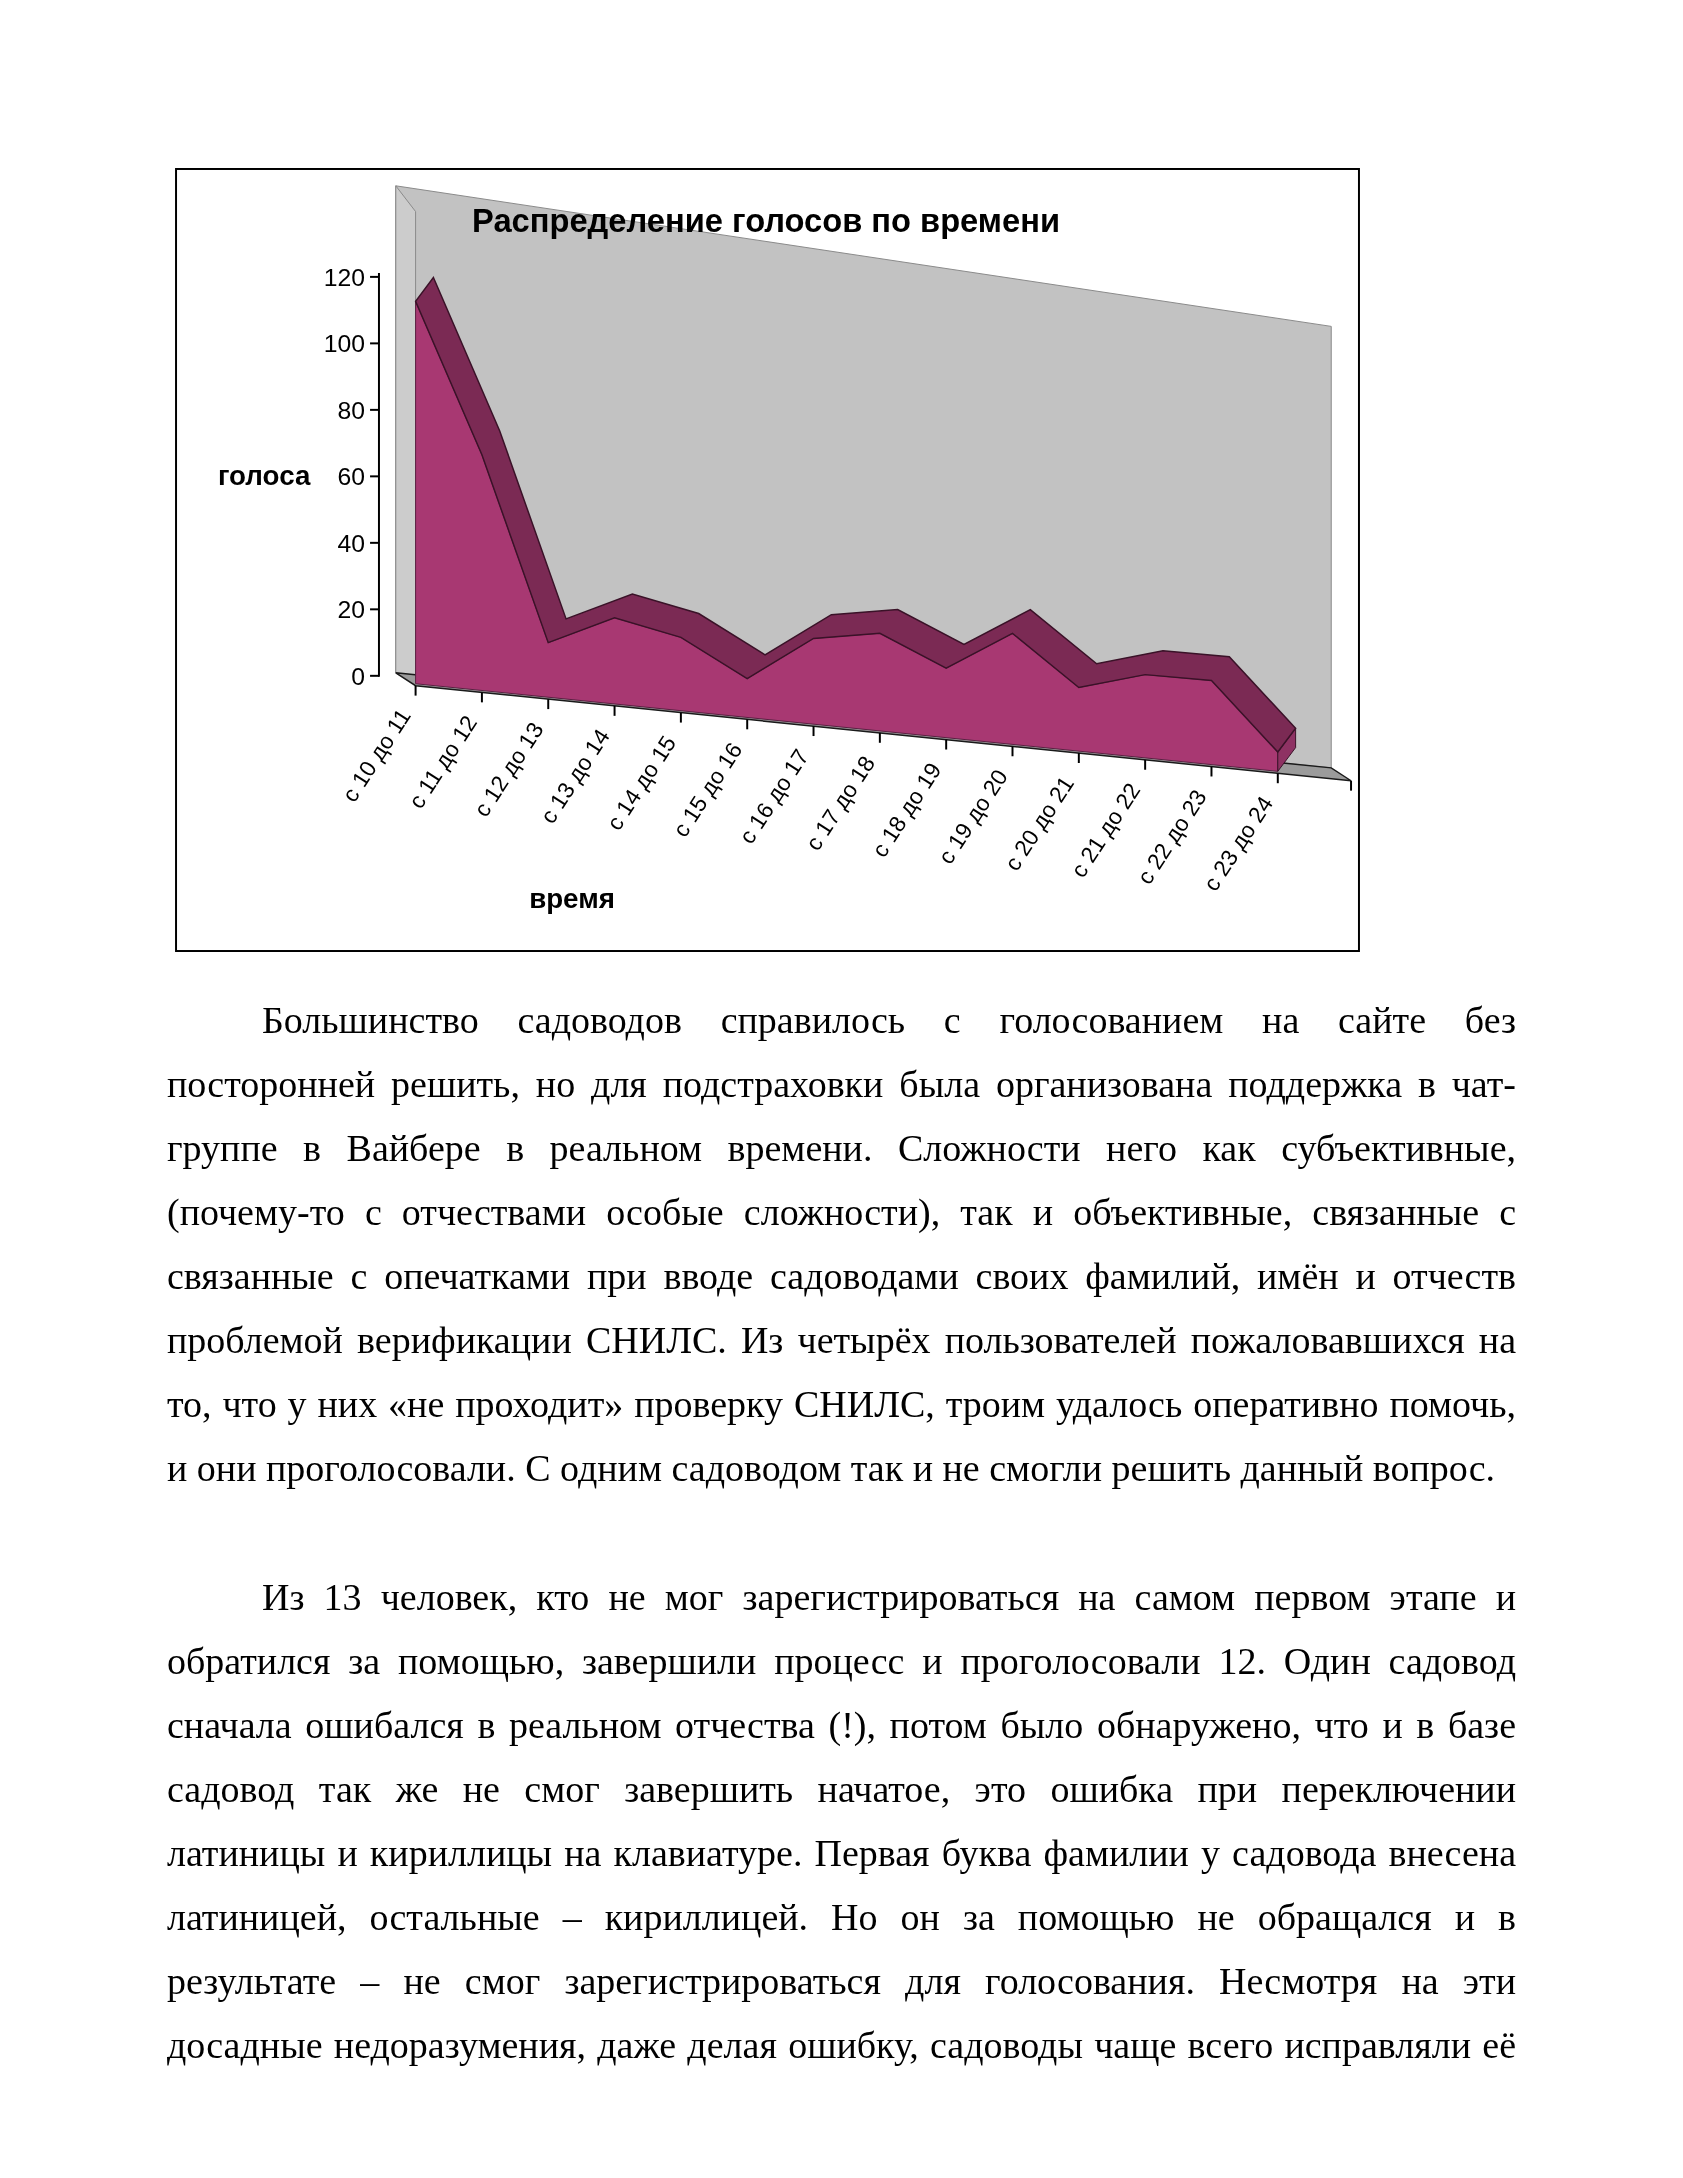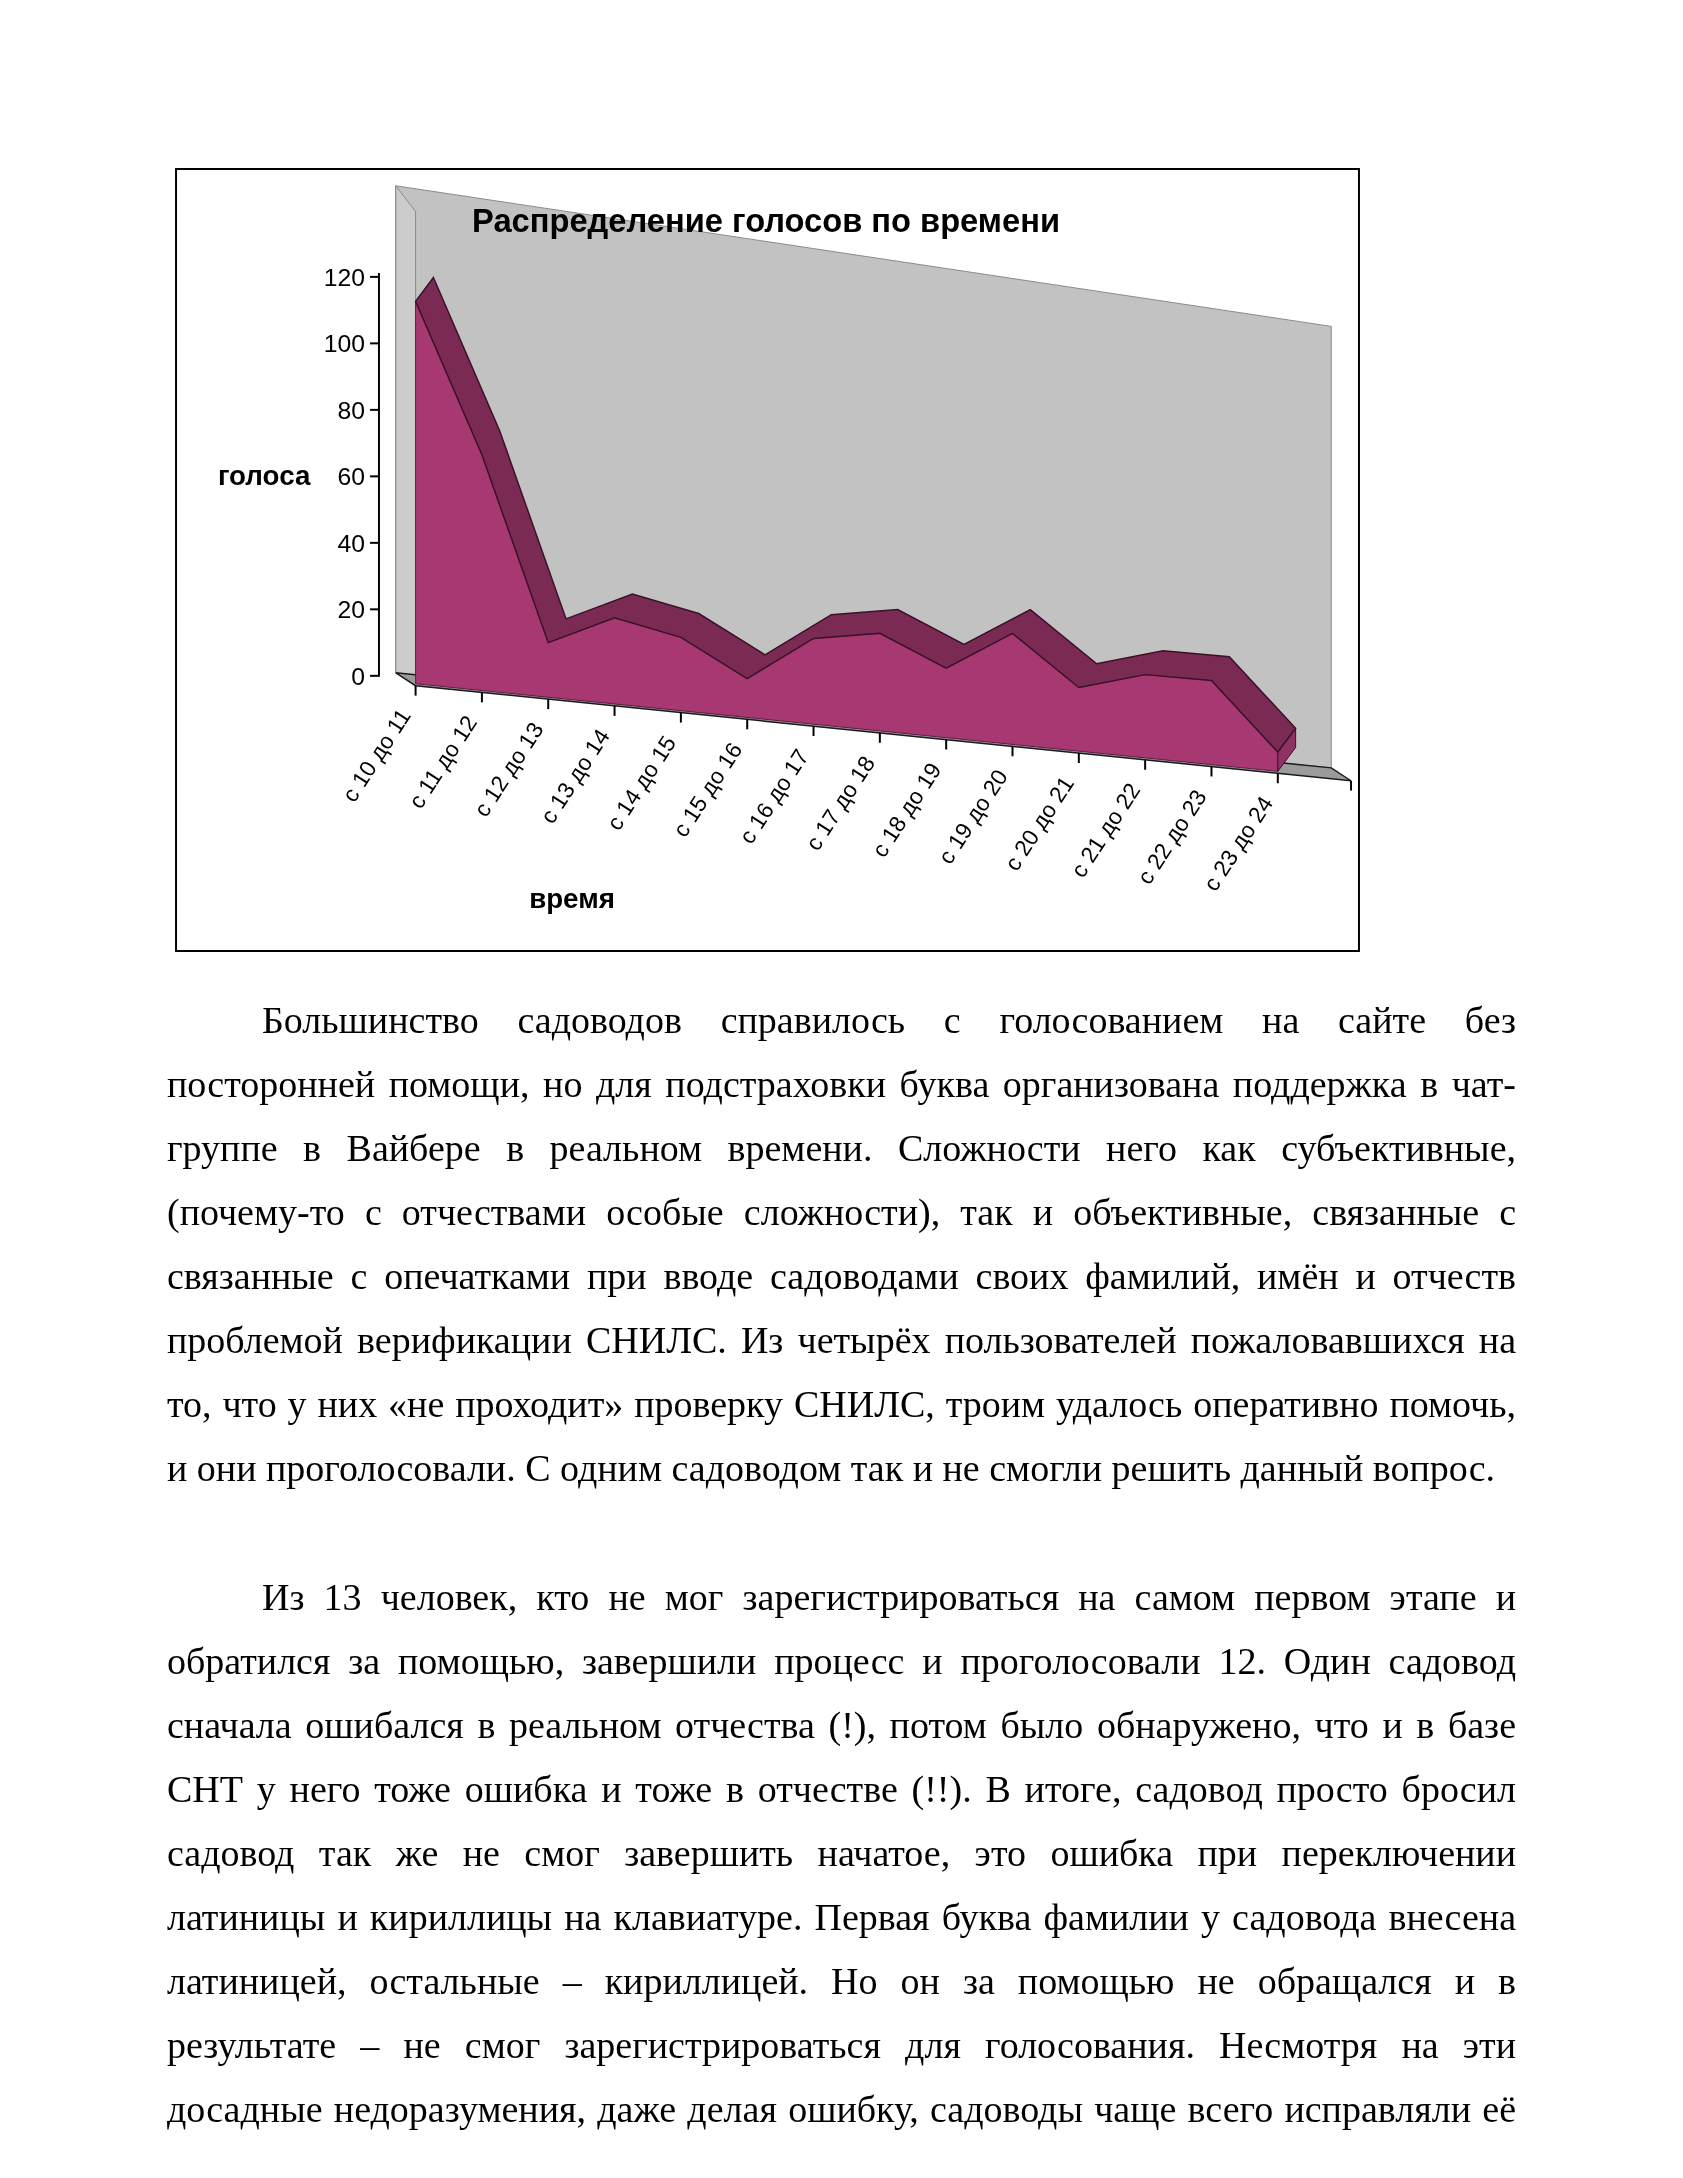--- a/index.html
+++ b/index.html
@@ -83,33 +83,32 @@
 
       <text class="chart-title-text" x="597" y="65" text-anchor="middle">Распределение голосов по времени</text>
       <text class="axis-title" x="90" y="320" text-anchor="middle">голоса</text>
       <text class="axis-title" x="401" y="748" text-anchor="middle">время</text>
     </svg>
   </div>
 
   <div id="body-text">
       <div class="paragraph">
         <div class="line first">Большинство  садоводов  справилось  с  голосованием  на  сайте  без</div>
-        <div class="line">посторонней помощи, но для подстраховки буква организована поддержка в чат-</div>
+        <div class="line">посторонней решить, но для подстраховки была организована поддержка в чат-</div>
         <div class="line">группе в Вайбере в реальном времени. Сложности него как субъективные,</div>
         <div class="line">(почему-то с отчествами особые сложности), так и объективные, связанные с</div>
         <div class="line">связанные с опечатками при вводе садоводами своих фамилий, имён и отчеств</div>
         <div class="line">проблемой верификации СНИЛС. Из четырёх пользователей пожаловавшихся на</div>
         <div class="line">то, что у них «не проходит» проверку СНИЛС, троим удалось оперативно помочь,</div>
         <div class="line last">и они проголосовали. С одним садоводом так и не смогли решить данный вопрос.</div>
       </div>
       <div class="paragraph">
         <div class="line first">Из  13  человек,  кто  не  мог  зарегистрироваться  на  самом  первом  этапе  и</div>
         <div class="line">обратился за помощью, завершили процесс и проголосовали 12. Один садовод</div>
         <div class="line">сначала ошибался в реальном отчества (!), потом было обнаружено, что и в базе</div>
-        <div class="line">СНТ у него тоже ошибка и тоже в отчестве (!!). В итоге, садовод просто бросил</div>
         <div class="line">садовод так же не смог завершить начатое, это ошибка при переключении</div>
         <div class="line">латиницы и кириллицы на клавиатуре. Первая буква фамилии у садовода внесена</div>
         <div class="line">латиницей, остальные – кириллицей. Но он за помощью не обращался и в</div>
         <div class="line">результате – не смог зарегистрироваться для голосования. Несмотря на эти</div>
         <div class="line">досадные недоразумения, даже делая ошибку, садоводы чаще всего исправляли её</div>
       </div>
     </div>
 
 </div>
 

